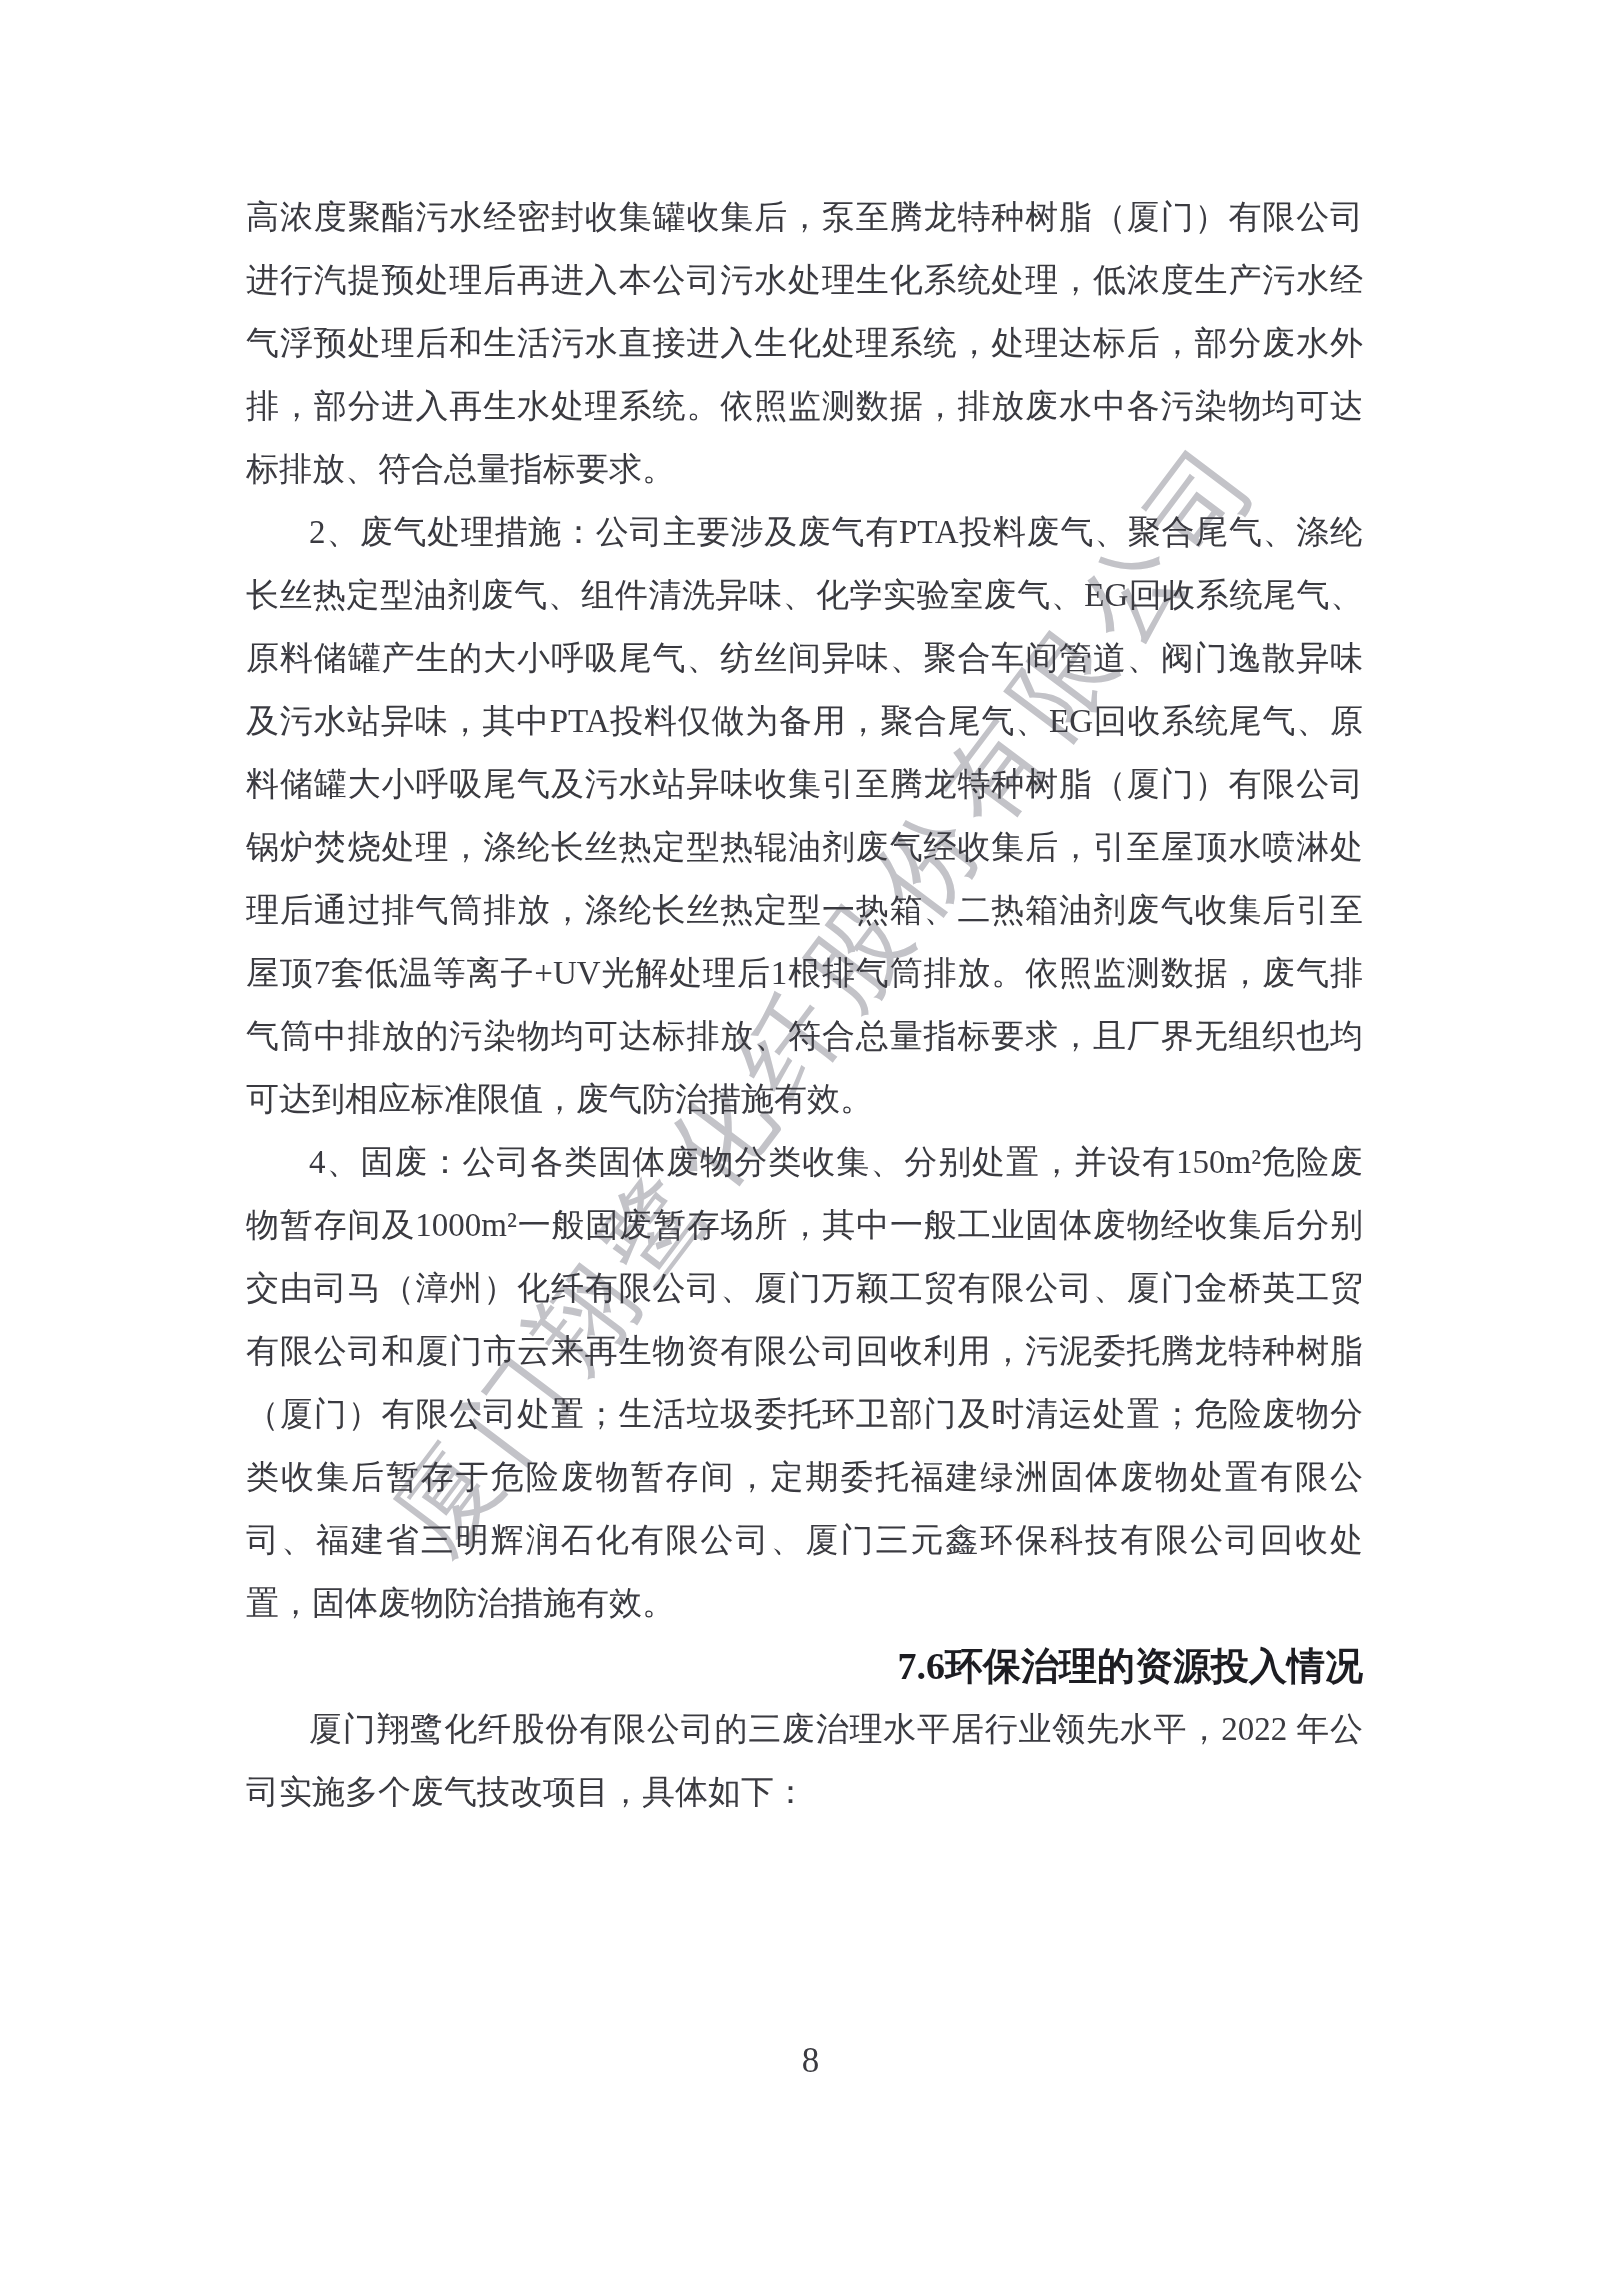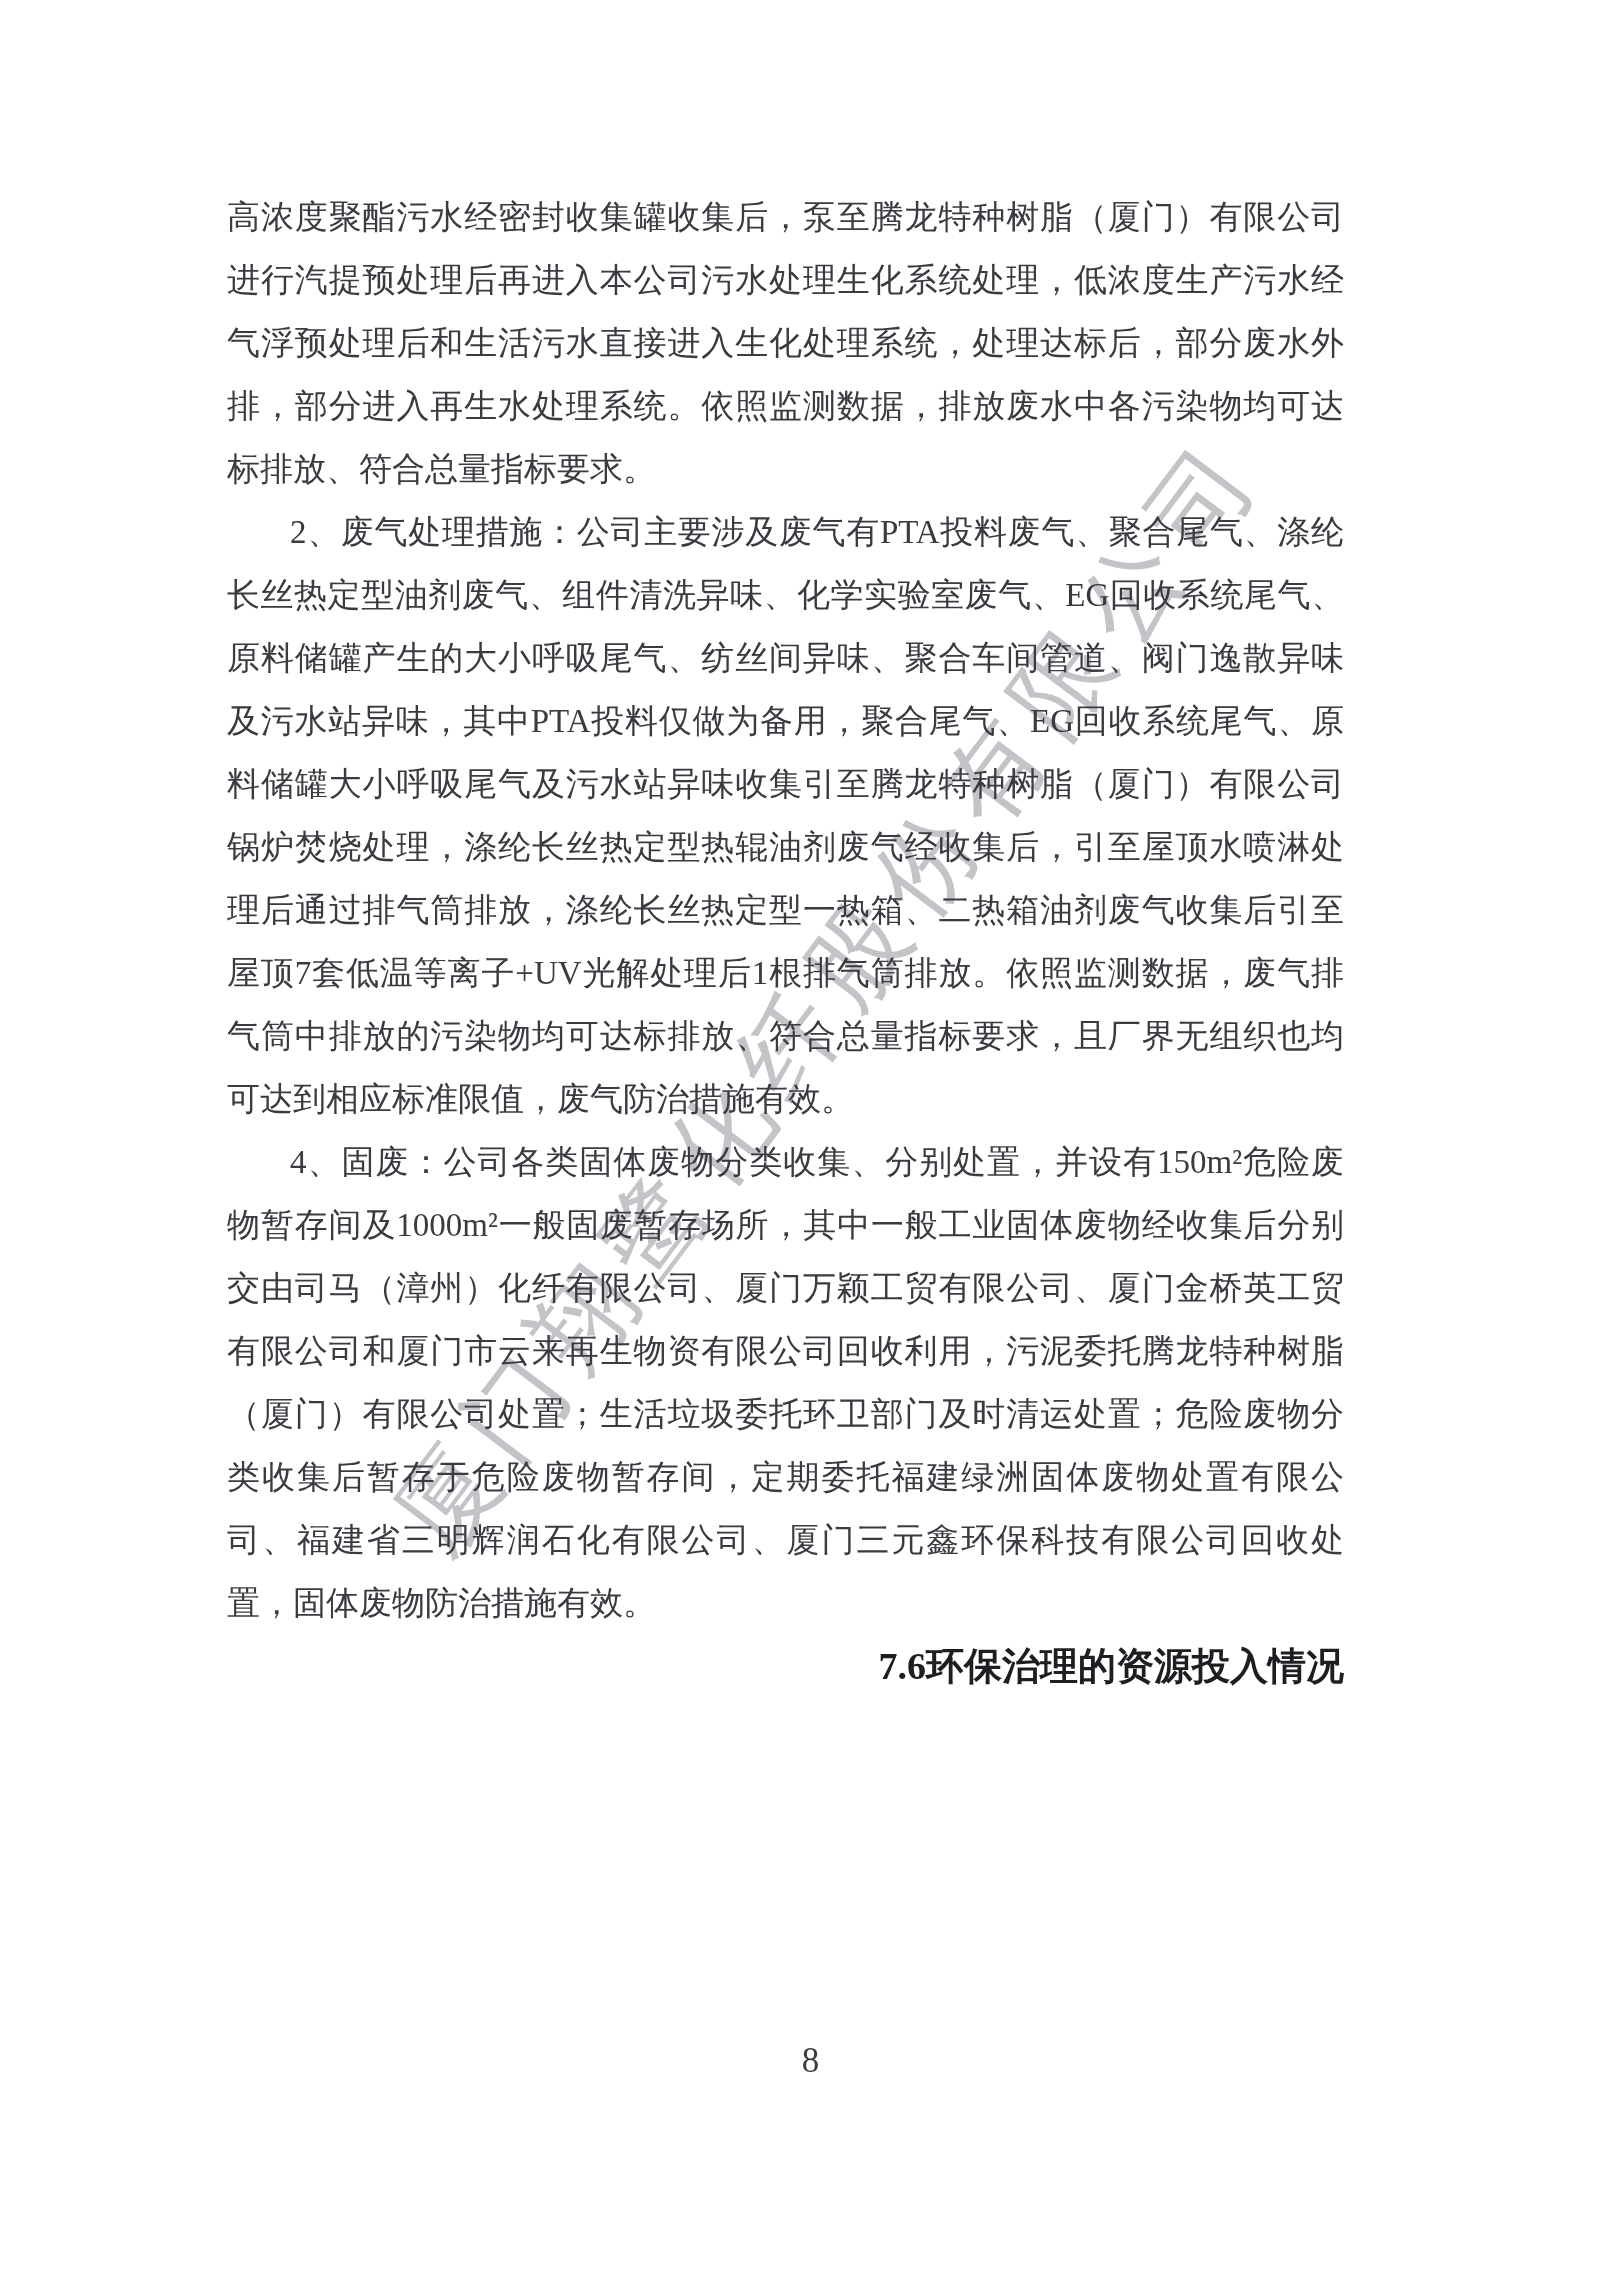--- a/index.html
+++ b/index.html
@@ -28,21 +28,21 @@
     letter-spacing: 15.7px;
     color: var(--watermark-ink, #c3c3c8);
     transform: rotate(-53deg);
     transform-origin: 50% 50%;
     user-select: none;
     pointer-events: none;
   }
   
   .content {
     position: absolute;
-    left: 227px;
+    left: 246px;
     top: 186px;
     width: 1117px;
     z-index: 2;
     color: var(--body-ink, #3a3a40);
     font-size: 33px;
     line-height: 63px;
     text-align: justify;
     text-justify: inter-ideograph;
   }
   .content p {
@@ -87,20 +87,21 @@
 
     <p class="para">高浓度聚酯污水经密封收集罐收集后，泵至腾龙特种树脂（厦门）有限公司进行汽提预处理后再进入本公司污水处理生化系统处理，低浓度生产污水经气浮预处理后和生活污水直接进入生化处理系统，处理达标后，部分废水外排，部分进入再生水处理系统。依照监测数据，排放废水中各污染物均可达标排放、符合总量指标要求。</p>
 
     <p class="para indent">2、废气处理措施：公司主要涉及废气有PTA投料废气、聚合尾气、涤纶长丝热定型油剂废气、组件清洗异味、化学实验室废气、EG回收系统尾气、原料储罐产生的大小呼吸尾气、纺丝间异味、聚合车间管道、阀门逸散异味及污水站异味，其中PTA投料仅做为备用，聚合尾气、EG回收系统尾气、原料储罐大小呼吸尾气及污水站异味收集引至腾龙特种树脂（厦门）有限公司锅炉焚烧处理，涤纶长丝热定型热辊油剂废气经收集后，引至屋顶水喷淋处理后通过排气筒排放，涤纶长丝热定型一热箱、二热箱油剂废气收集后引至屋顶7套低温等离子+UV光解处理后1根排气筒排放。依照监测数据，废气排气筒中排放的污染物均可达标排放、符合总量指标要求，且厂界无组织也均可达到相应标准限值，废气防治措施有效。</p>
 
 
     <p class="para indent">4、固废：公司各类固体废物分类收集、分别处置，并设有150m²危险废物暂存间及1000m²一般固废暂存场所，其中一般工业固体废物经收集后分别交由司马（漳州）化纤有限公司、厦门万颖工贸有限公司、厦门金桥英工贸有限公司和厦门市云来再生物资有限公司回收利用，污泥委托腾龙特种树脂（厦门）有限公司处置；生活垃圾委托环卫部门及时清运处置；危险废物分类收集后暂存于危险废物暂存间，定期委托福建绿洲固体废物处置有限公司、福建省三明辉润石化有限公司、厦门三元鑫环保科技有限公司回收处置，固体废物防治措施有效。</p>
 
     <h2 class="section-heading">7.6环保治理的资源投入情况</h2>
 
+    <p class="para indent">厦门翔鹭化纤股份有限公司的三废治理水平居行业领先水平，2022 年公司实施多个废气技改项目，具体如下：</p>
 
   </main>
 
   <footer class="footer">
     <span class="page-number">8</span>
   </footer>
 
 </div>
 
 

